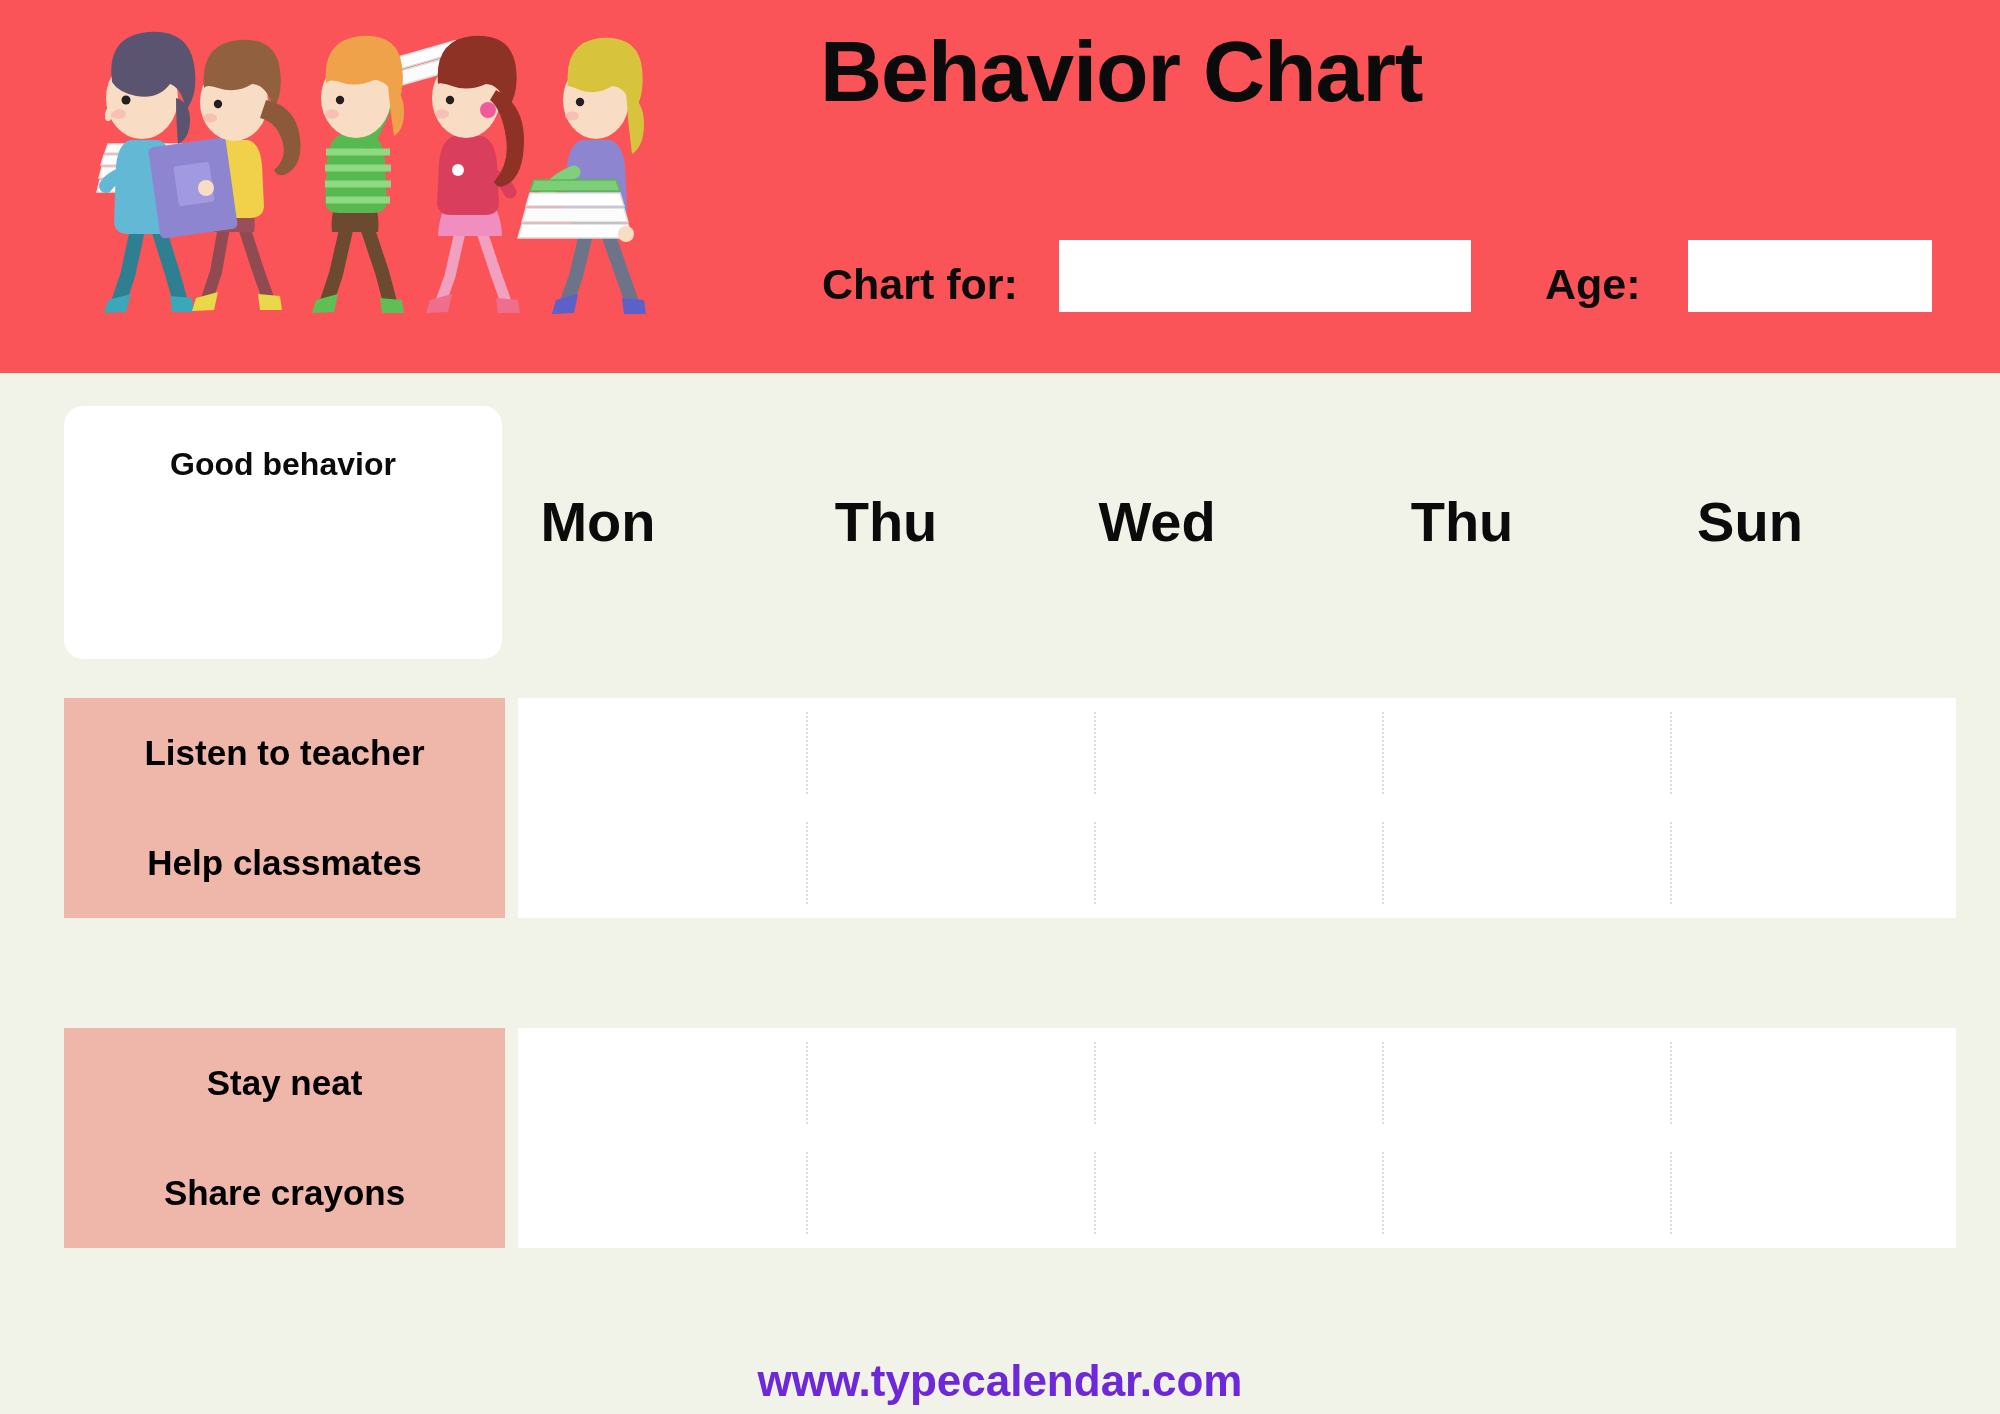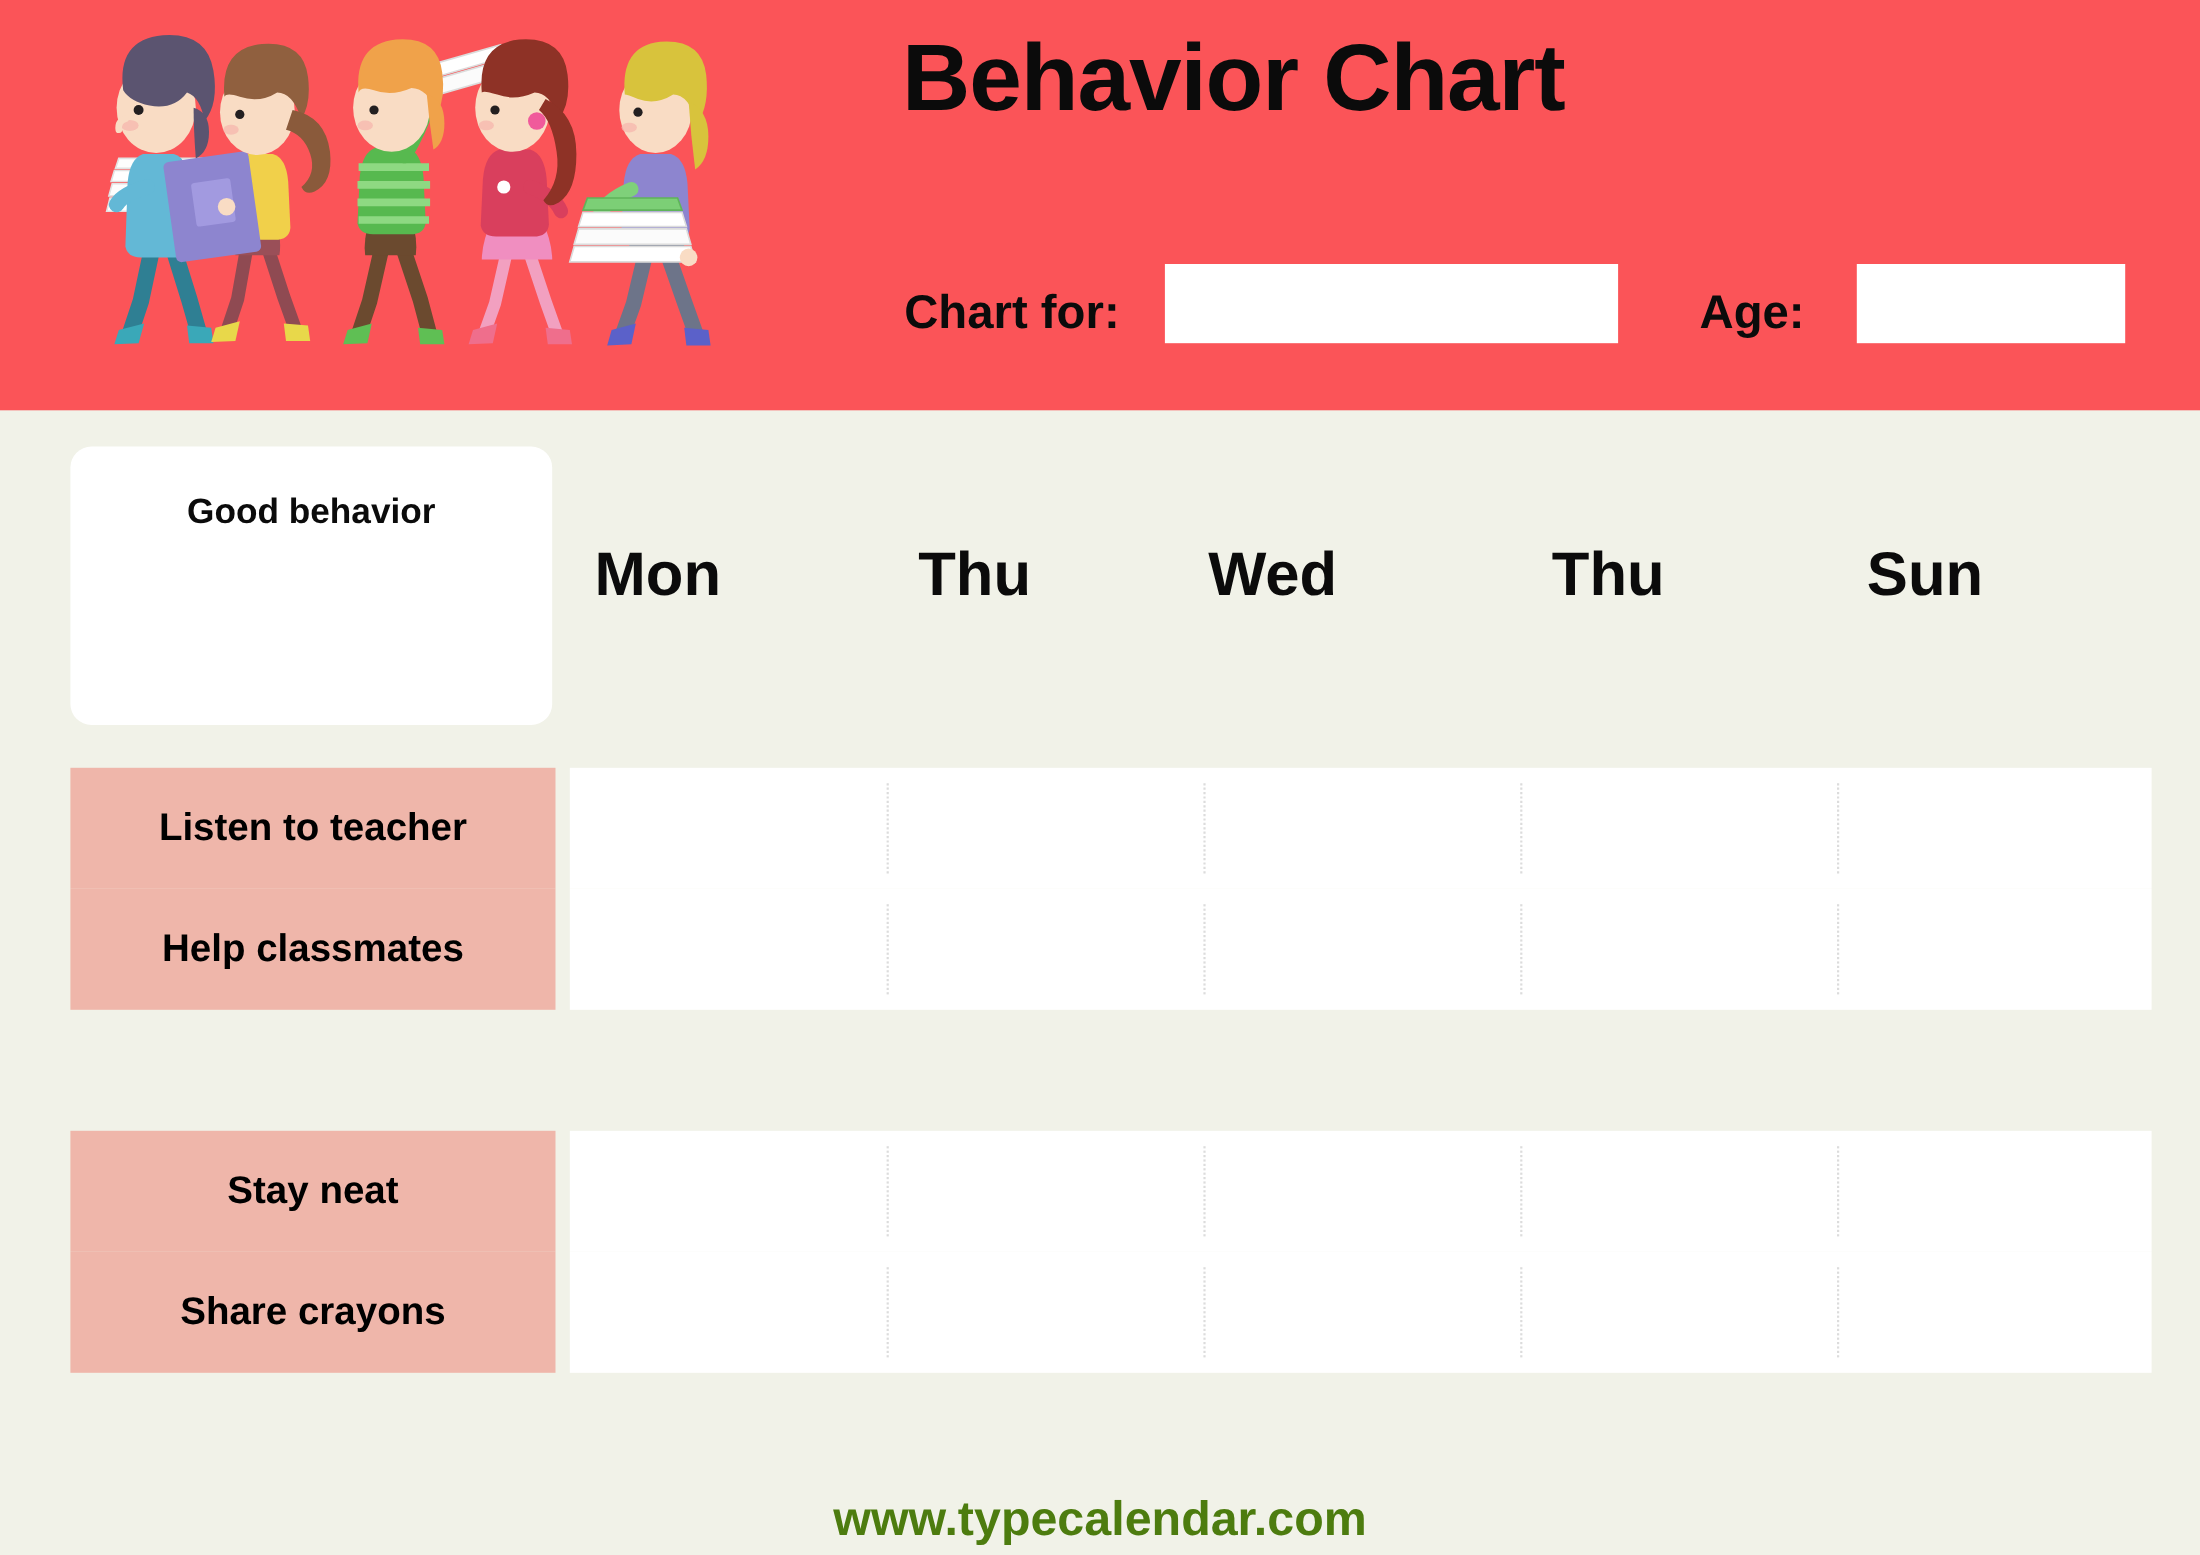--- a/index.html
+++ b/index.html
@@ -169,21 +169,21 @@
 
   
   .footer {
     position: absolute;
     left: 0;
     top: 1356px;
     width: 2000px;
     text-align: center;
     font-size: 44px;
     font-weight: 700;
-    color: #4d7c0f;
+    color: #6d28d9;
     letter-spacing: 0px;
   }
 </style>
 </head>
 <body>
 
 <div id="page">
 
   <div class="header">
 

